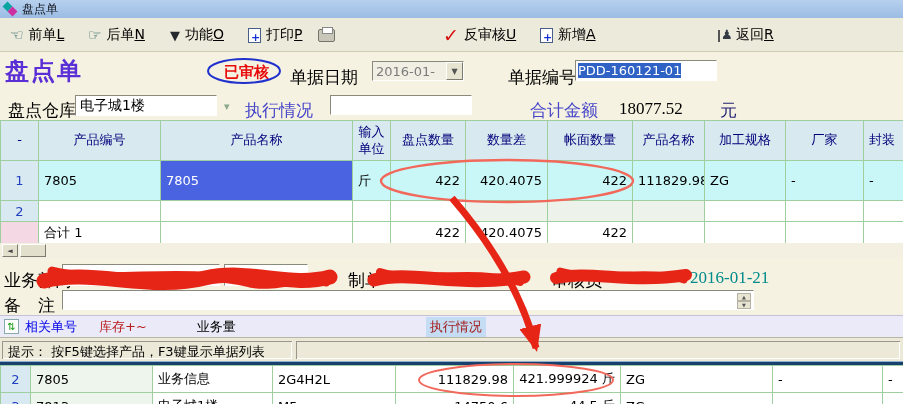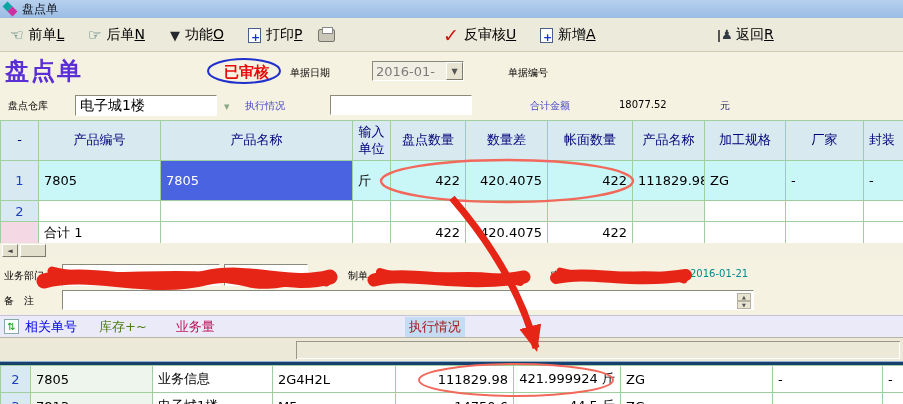--- a/index.html
+++ b/index.html
@@ -27,21 +27,21 @@
   .check { color:#d60f0f; font-size:19px; font-weight:bold; line-height:1; }
   .printer { width:17px; height:13px; background:#c9c6ba; border:1px solid #77756a; border-radius:2px; position:relative; }
   .printer:before { content:""; position:absolute; left:3px; top:-3px; width:9px; height:5px; background:#fff; border:1px solid #888; }
   .exit { width:13px; height:15px; position:relative; }
   .exit:before { content:"♟"; position:absolute; left:3px; top:-1px; font-size:13px; color:#333a44; }
   .exit:after { content:""; position:absolute; left:0; top:2px; width:2px; height:12px; background:#555; }
 
   
   .doc-title { position:absolute; left:5px; top:55px; font-size:24px; font-weight:bold; color:#5b2fd6; letter-spacing:2px; }
   .stamp { position:absolute; left:224px; top:63px; color:#e80b0b; font-size:15px; font-weight:bold; }
-  .lbl { position:absolute; font-size:10px; color:#000; }
+  .lbl { position:absolute; font-size:17px; color:#000;font-family:Liberation Serif, serif; }
   .lbl.violet { color:#4646c8; }
   .lbl.navy { color:#1a1a6e; }
   .sunken { border:1px solid; border-color:#8a8a7c #ffffff #ffffff #8a8a7c; background:#fff; }
   input.fld { position:absolute; font-family:inherit; font-size:14px; padding:1px 4px; outline:none; }
   .combo { position:absolute; left:372px; top:61px; width:92px; height:20px; background:#f1efe3; display:flex; }
   .combo .cval { flex:1; color:#7c7c7c; font-size:13px; padding:2px 3px; overflow:hidden; }
   .combo .cbtn { width:17px; background:#e8e4d2; border:1px solid; border-color:#fff #7d7b6e #7d7b6e #fff; font-size:8px; color:#555; display:flex; align-items:center; justify-content:center; }
   .docno { position:absolute; left:575px; top:60px; width:142px; height:21px; font-size:13px; padding:2px 2px; }
   .docno .sel { background:#2f62c4; color:#fff; }
   .drophint { position:absolute; left:224px; top:100px; color:#8aa88a; font-size:11px; }
@@ -138,20 +138,23 @@
   <div class="doc-title">盘点单</div>
   <div class="stamp">已审核</div>
 
   <div class="lbl" style="left:290px; top:66px">单据日期</div>
   <div class="combo sunken">
     <span class="cval">2016-01-21</span>
     <span class="cbtn">▼</span>
   </div>
 
   <div class="lbl" style="left:508px; top:66px">单据编号</div>
+  <div class="docno sunken">
+    <span class="sel">PDD-160121-01</span>
+  </div>
 
   <div class="lbl" style="left:8px; top:99px">盘点仓库</div>
   <input class="fld sunken" style="left: 75px; top: 95px; width: 142px; height: 21px;" value="电子城1楼">
   <span class="drophint">▾</span>
 
   <div class="lbl violet" style="left:245px; top:99px">执行情况</div>
   <input class="fld sunken" style="left: 330px; top: 95px; width: 142px; height: 20px;" value="">
 
   <div class="lbl violet" style="left:530px; top:99px">合计金额</div>
   <div class="lbl" style="left:619px; top:99px">18077.52</div>
@@ -244,26 +247,27 @@
   <div class="sunken" style="position:absolute; left:62px; top:290px; width:692px; height:20px">
     <span class="spin">
         <b>▲</b>
         <b>▼</b>
       </span>
   </div>
 
   <div id="tabrow">
     <span class="tabicon">⇅</span>
     <span class="tab" style="color:#0000e8">相关单号</span>
-    <span class="tab" style="color:#4d7c0f">库存+~</span>
-    <span class="tab" style="color:#be185d; margin-left:7px">业务量</span>
+    <span class="tab" style="color:#b91c1c">库存+~</span>
+    <span class="tab" style="color:#000000; margin-left:28px">业务量</span>
     <span class="tab" style="color:#a22020; background:#c4dcf4; padding:1px 4px; margin-left:168px">执行情况</span>
   </div>
 
   <div id="statusbar">
+    <div class="spanel" style="left:2px; width:290px">提示： 按F5键选择产品，F3键显示单据列表</div>
     <div class="spanel" style="left:296px; width:604px"></div>
   </div>
 
   <div id="navband"></div>
 
   <div id="bottomwrap">
     <table class="grid" style="top:0; width:903px">
       <colgroup>
         <col style="width:30px">
           <col style="width:122px">

